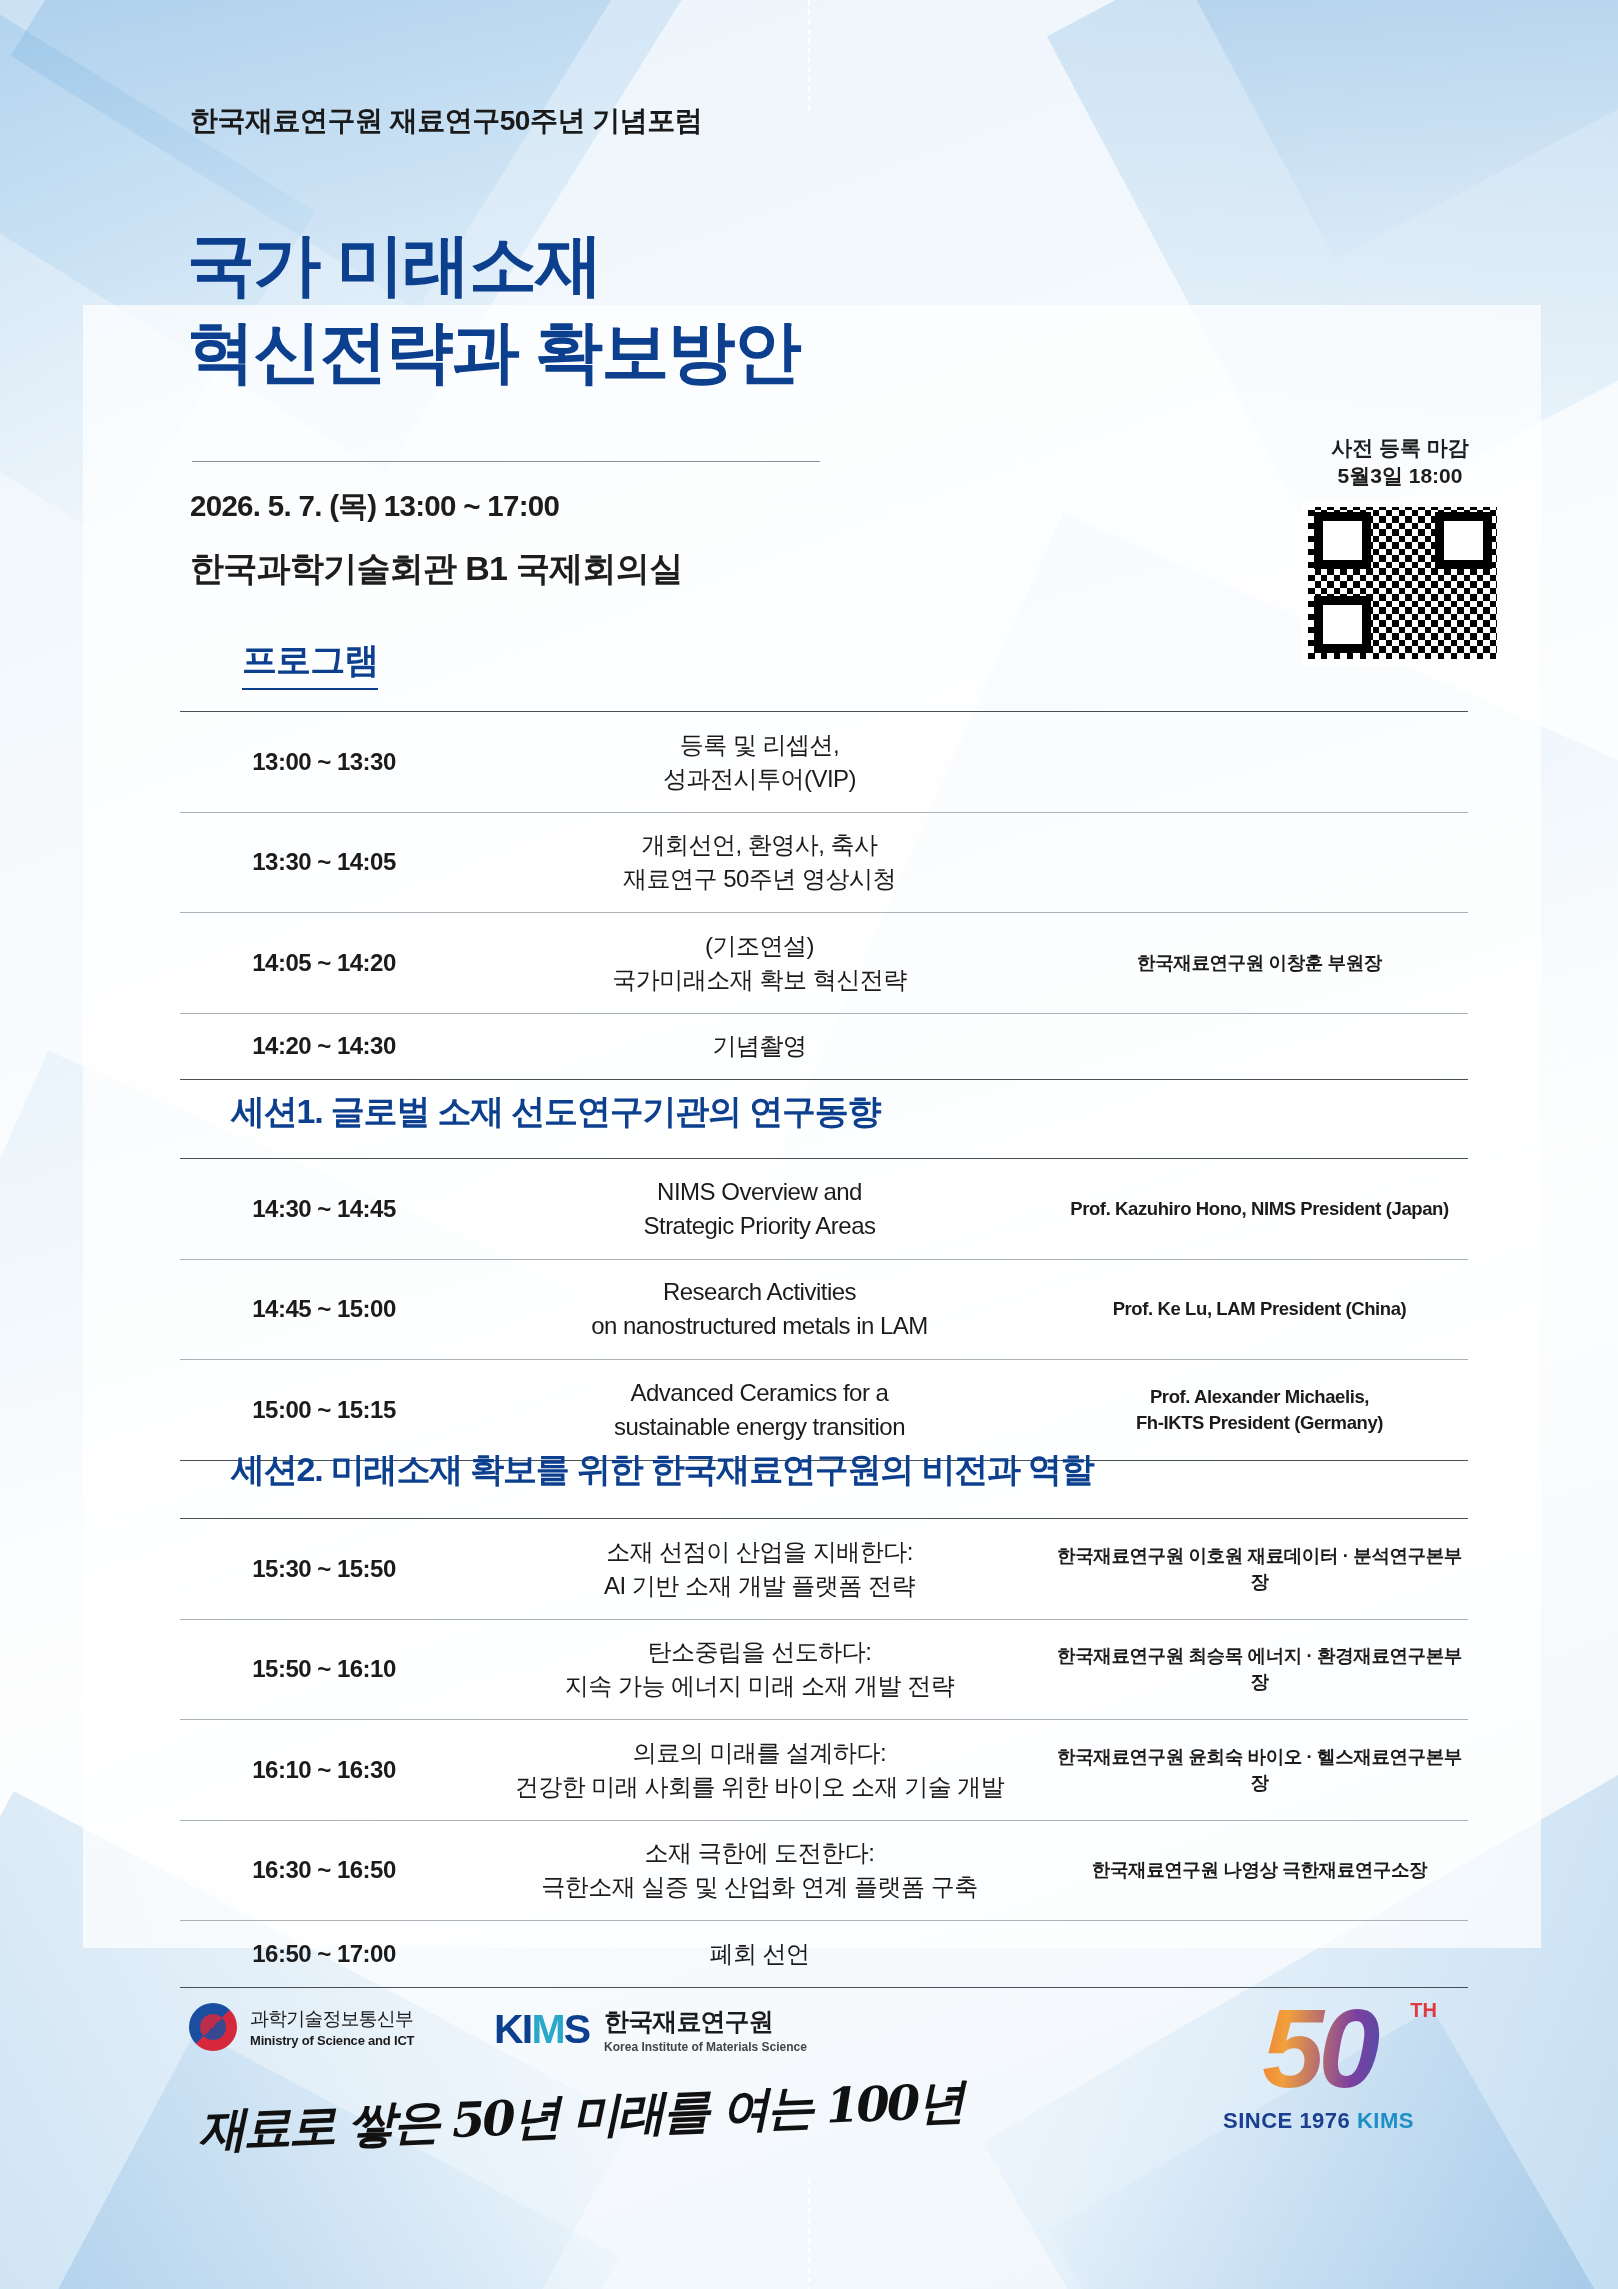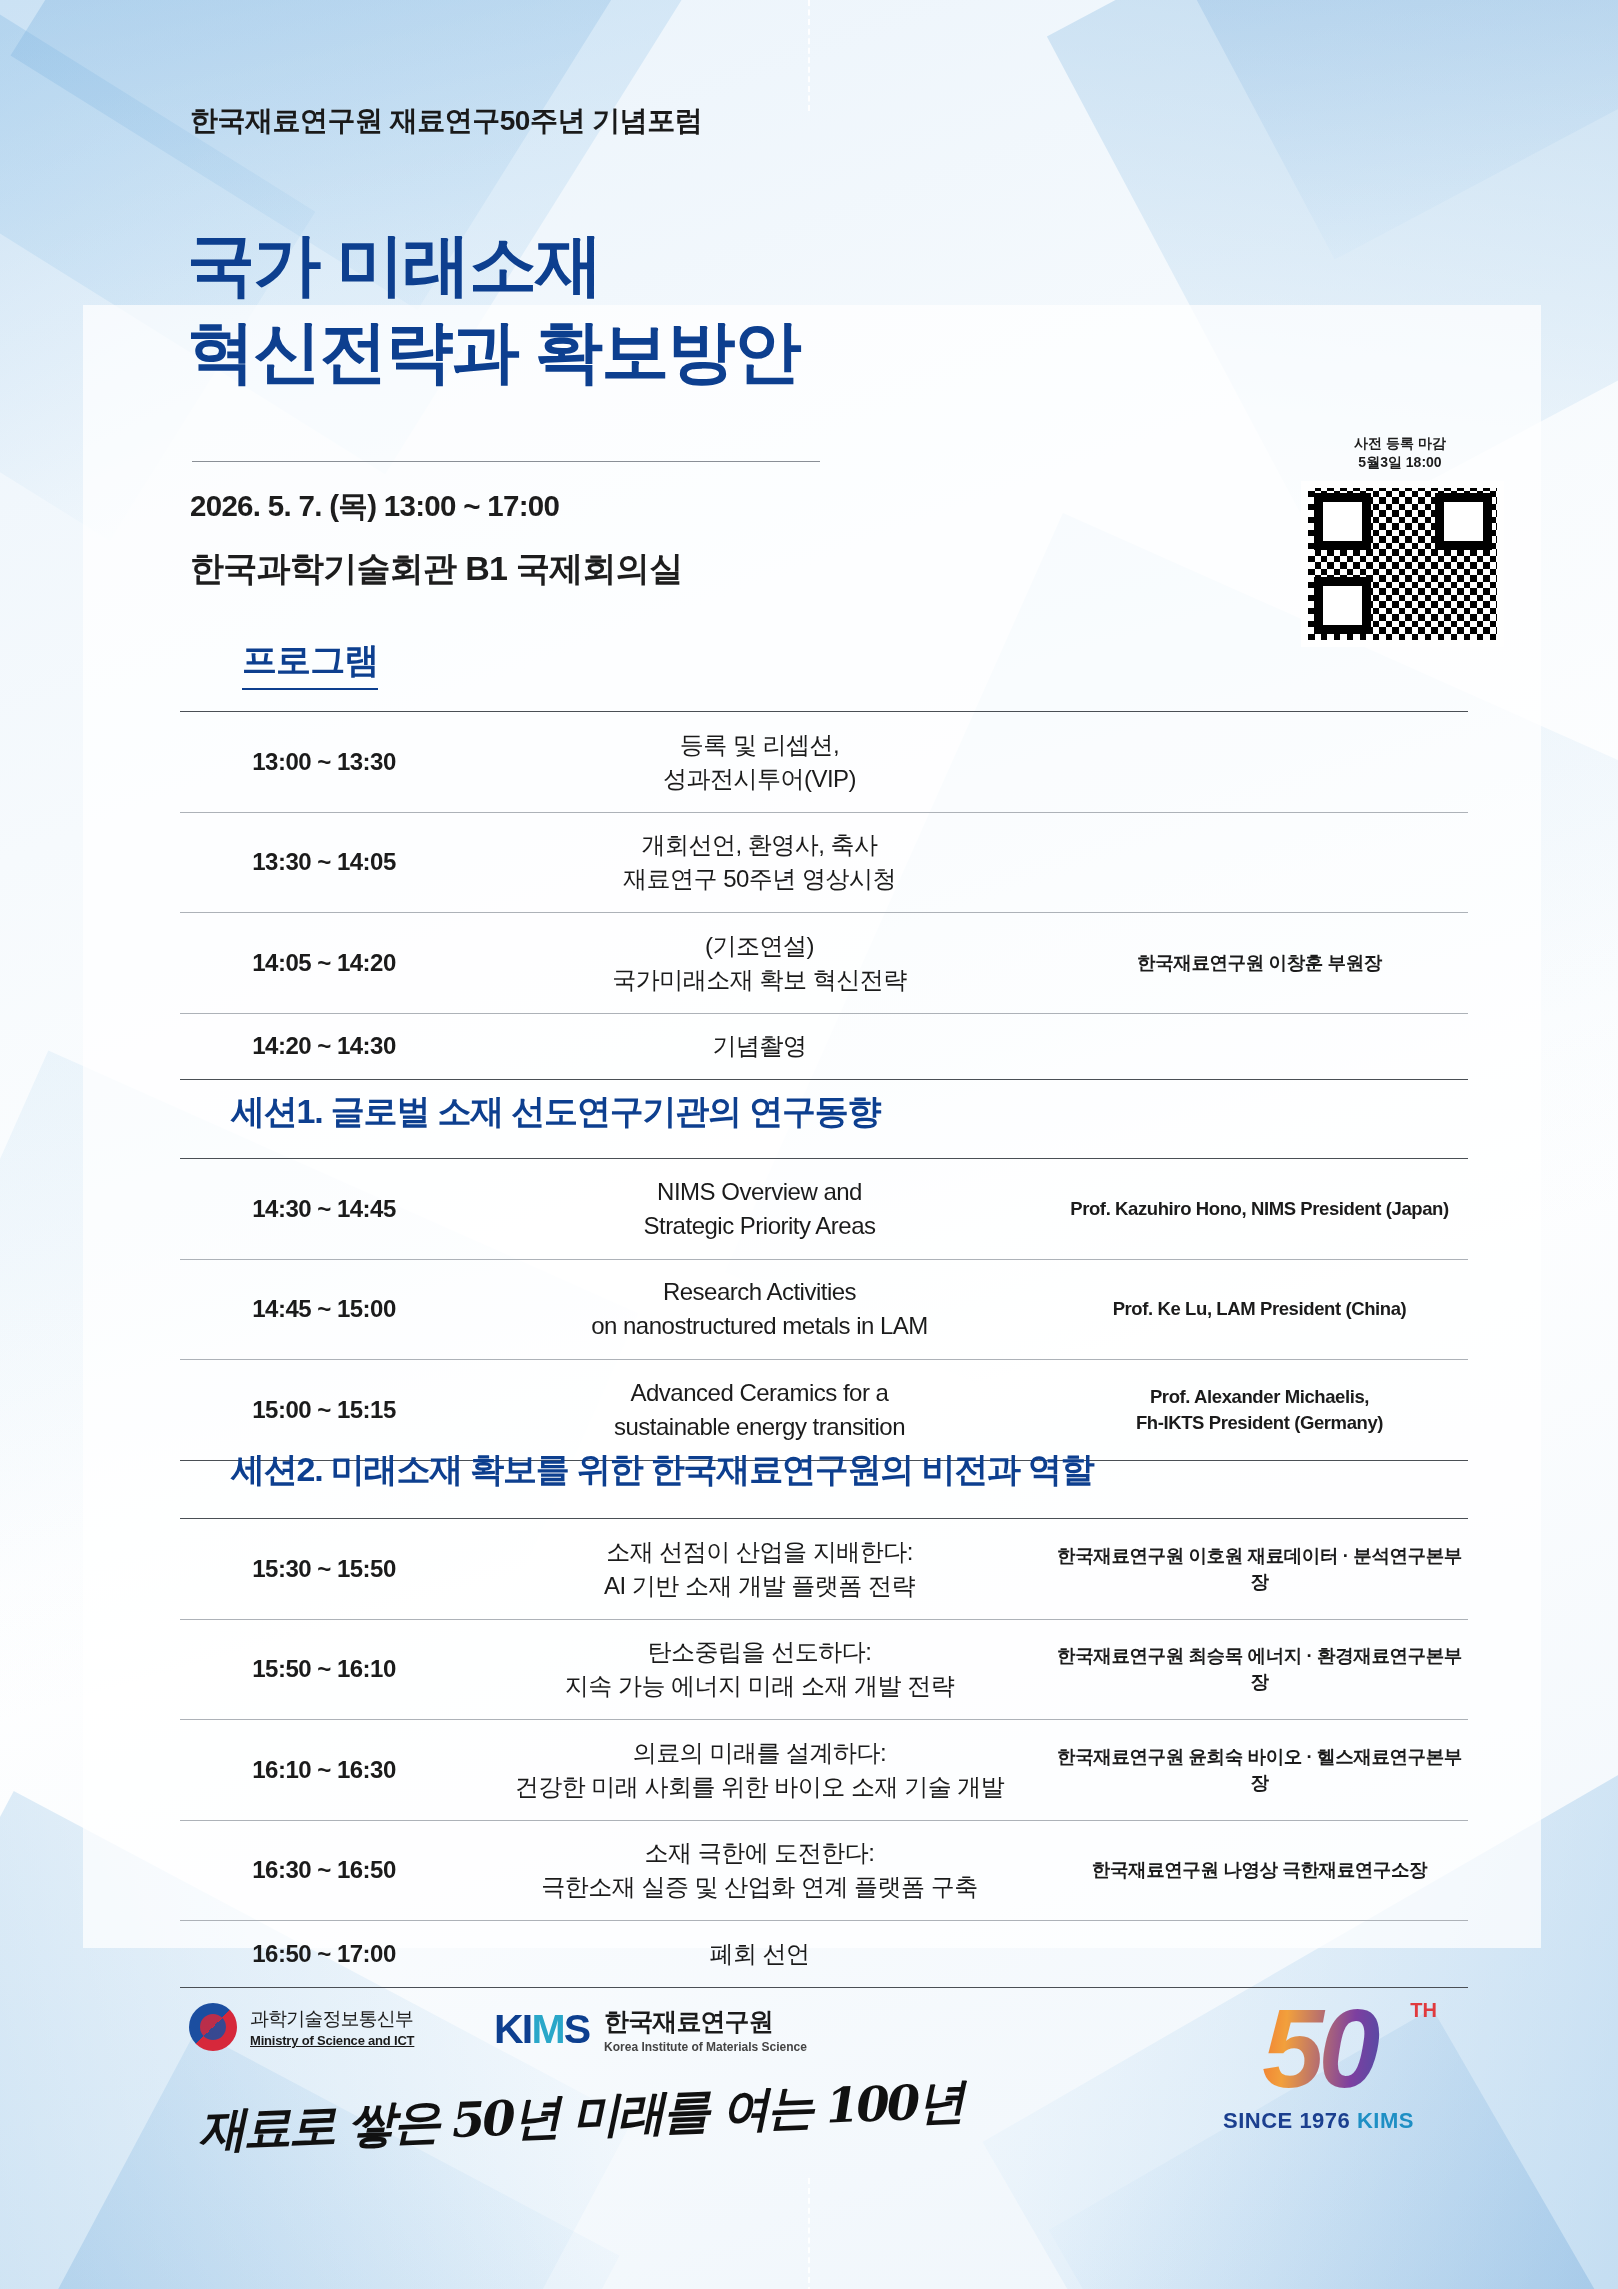--- a/index.html
+++ b/index.html
@@ -171,21 +171,21 @@
 
   
   .qr-wrap {
     position: absolute;
     right: 120px;
     top: 434px;
     width: 198px;
     text-align: center;
   }
   .qr-cap1, .qr-cap2 {
-    font-size: 14px;
+    font-size: 21px;
     font-weight: 600;
     color: #1d1d1d;
     line-height: 1.35;
   }
   .qr-code {
     margin-top: 9.2px;
     width: 189px;
     height: 152px;
     background:
       repeating-linear-gradient(90deg, #000 0 6.5px, #fff 6.5px 13px),
@@ -329,21 +329,20 @@
     font-weight: 400;
     color: #1b1b1b;
     letter-spacing: -0.9px;
   }
   .gov-txt-2 {
     font-size: 13px;
     font-weight: 700;
     color: #1b1b1b;
     letter-spacing: -0.2px;
     margin-top: 1px;
-    text-decoration: underline;
   }
   .logo-kims {
     position: absolute;
     left: 494px;
     top: 29.5px;
     display: flex;
     align-items: center;
     gap: 14.8px;
   }
   .kims-mark {

